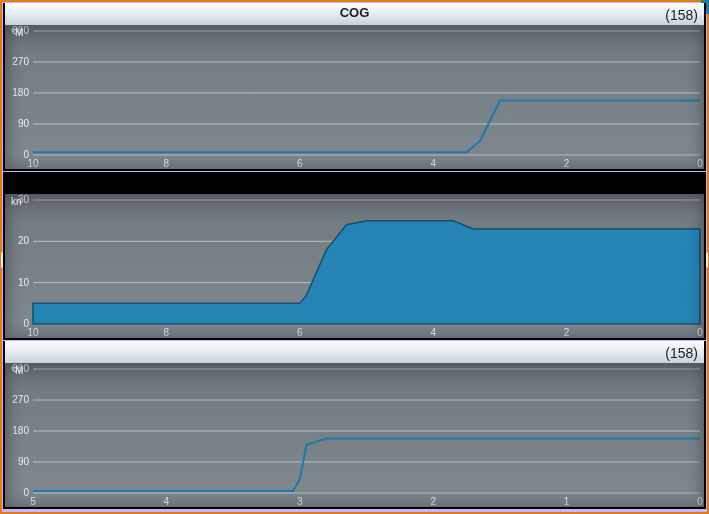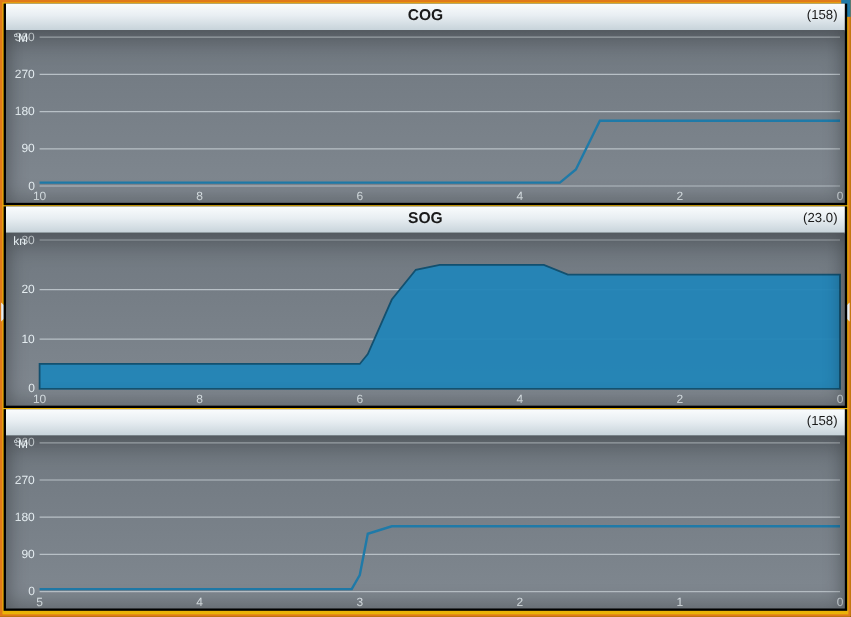--- a/index.html
+++ b/index.html
@@ -1,25 +1,25 @@
 <!DOCTYPE html>
 <html><head>
 <meta charset="utf-8">
 <style>
   html,body{margin:0;padding:0;width:709px;height:514px;background:#000;font-family:Arial,Helvetica,sans-serif;overflow:hidden}
-  .frame{width:705px;height:510px;border:2px solid #e07a1a;background:#eab308;position:relative}
+  .frame{width:705px;height:510px;border:2px solid #e07a1a;background:#c4b5fd;position:relative}
   .panel{position:absolute;left:1px;right:1px;background:#000}
   .panel.p0{top:1px;height:168px}
   .panel.p1{top:170px;height:168px}
   .panel.p2{top:339px;height:168px}
   .hdr{position:absolute;left:2px;right:2px;top:0;height:22px;
        background:linear-gradient(to bottom,#fafcfd 0%,#e8eef2 45%,#c7d3da 100%);
        border-bottom:1px solid #88949c}
   .title{position:absolute;left:0;right:0;top:2px;text-align:center;font-weight:bold;font-size:13px;color:#1a1a1a}
-  .value{position:absolute;right:6px;top:4px;font-size:11px;color:#1a1a1a}
+  .value{position:absolute;right:6px;top:4px;font-size:14px;color:#1a1a1a}
   .plot{position:absolute;left:2px;right:2px;top:22px;bottom:2px;background:linear-gradient(to bottom,#707880 0%,#808890 100%);overflow:hidden}
   .plot::before{content:"";position:absolute;inset:0;pointer-events:none;
      box-shadow:inset 0 10px 18px rgba(0,0,0,.25), inset 0 -6px 14px rgba(0,0,0,.18)}
   .grid line{stroke:#b8c0c6;stroke-width:1}
   .yaxis text,.xaxis text{fill:#e6eef2;font-size:10px;font-family:Arial}
   .unit{position:absolute;left:6px;top:2px;font-size:10px;color:#e8f0f4}
   .series{fill:none;stroke:#1f7aa8;stroke-width:2}
   .seriesFill{fill:#2285b8;stroke:#0e4e6e;stroke-width:1.5;opacity:.95}
   .arrow{position:absolute;width:0;height:0;top:250px}
   .arrow.left{left:-1px;border-top:8px solid transparent;border-bottom:8px solid transparent;border-left:8px solid #e6eef2}
@@ -63,24 +63,20 @@
             <text x="428.2" y="142" text-anchor="middle">4</text>
             <text x="561.6" y="142" text-anchor="middle">2</text>
             <text x="695" y="142" text-anchor="middle">0</text>
           </g>
           <path d="M28.0 127.2 L94.7 127.2 L161.4 127.2 L228.1 127.2 L294.8 127.2 L361.5 127.2 L428.2 127.2 L461.6 127.2 L474.9 116.2 L494.9 75.6 L528.3 75.6 L561.6 75.6 L628.3 75.6 L695.0 75.6 " class="series"></path>
         </svg>
     </div>
   </div>
 
   <div class="panel p1">
-    <div class="hdr">
-      <div class="title">SOG</div>
-      <div class="value">(23.0)</div>
-    </div>
     <div class="plot">
        <div class="unit">kn</div>
        <svg id="svg1" width="100%" height="100%" viewBox="0 0 699 144" preserveAspectRatio="none">
           <g class="grid">
             <line x1="28" x2="695" y1="130" y2="130"></line>
             <line x1="28" x2="695" y1="88.66666666666667" y2="88.66666666666667"></line>
             <line x1="28" x2="695" y1="47.33333333333334" y2="47.33333333333334"></line>
             <line x1="28" x2="695" y1="6" y2="6"></line>
           </g>
           <g class="yaxis">

